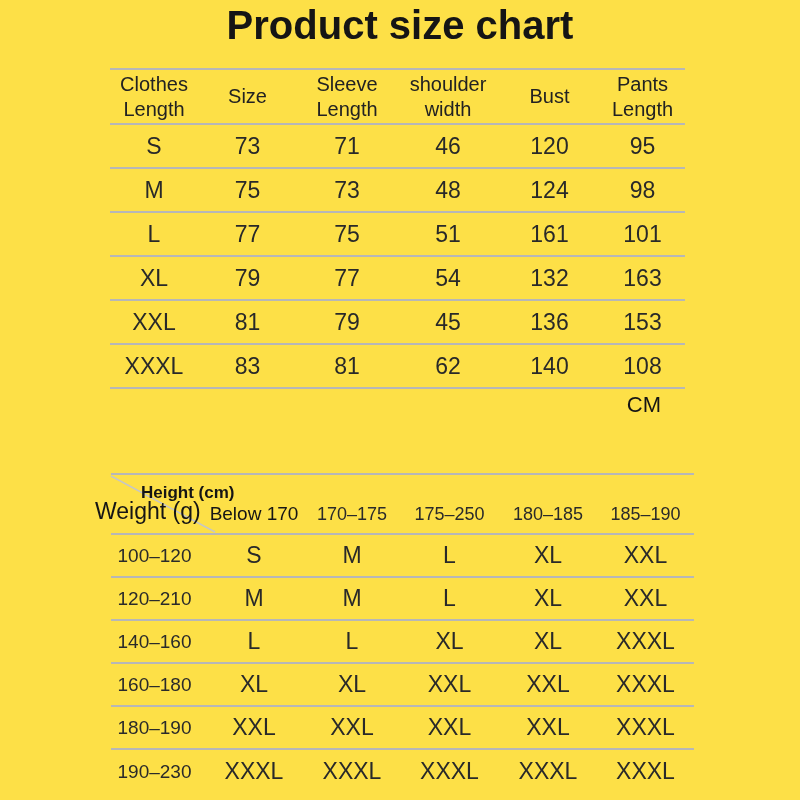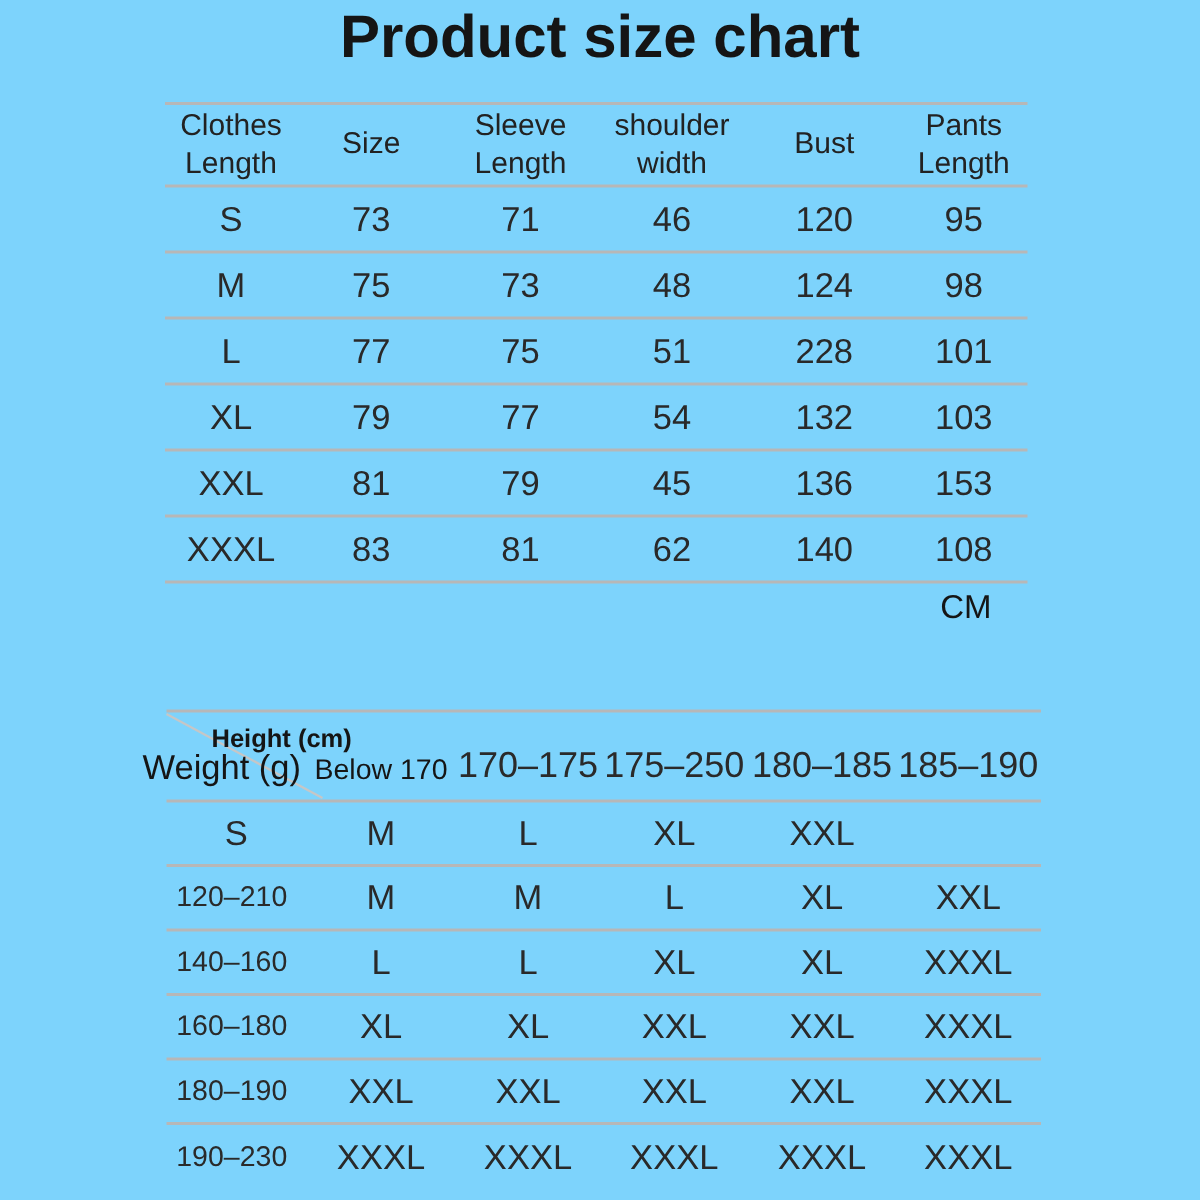--- a/index.html
+++ b/index.html
@@ -2,21 +2,21 @@
 <html><head>
 <meta charset="utf-8">
 <style>
   :root{
     --line:#b7b7b7;
     --txt:#262626;
     --txt-dark:#151515;
   }
   html,body{margin:0;padding:0;background:#ffffff;}
   #stage{
-    position:relative;width:800px;height:800px;background:#7dd3fc;
+    position:relative;width:800px;height:800px;background:#fde047;
     font-family:"Liberation Sans","DejaVu Sans",sans-serif;color:var(--txt);
     overflow:hidden;
   }
   .title{
     position:absolute;top:3px;left:0;width:100%;text-align:center;
     font-size:40px;font-weight:bold;color:var(--txt-dark);letter-spacing:0px;
   }
   
   .t1{position:absolute;left:110px;top:68px;width:575px;border-top:2px solid var(--line);}
   .t1 .row{display:grid;grid-template-columns:88px 99px 100px 102px 101px 85px;border-bottom:2px solid var(--line);}
@@ -28,21 +28,21 @@
   .cm{
     position:absolute;top:392px;left:110px;width:575px;box-sizing:border-box;
     text-align:right;padding-right:24px;font-size:22px;font-weight:normal;color:var(--txt-dark);
   }
   
   .t2{position:absolute;left:111px;top:473px;width:583px;border-top:2px solid var(--line);}
   .t2 .row{display:grid;grid-template-columns:93px 100px 96px 99px 98px 97px;}
   .t2 .hrow{height:58px;border-bottom:2px solid var(--line);}
   .t2 .drow{height:41px;border-bottom:2px solid var(--line);}
   .t2 .drow.last{height:43px;border-bottom:none;}
-  .t2 .hcell{display:flex;align-items:flex-end;justify-content:center;padding-bottom:8px;font-size:24px;color:#2a2a2a;}
+  .t2 .hcell{display:flex;align-items:flex-end;justify-content:center;padding-bottom:8px;font-size:18px;color:#2a2a2a;}
   .t2 .hcell.bold{font-weight:normal;font-size:19px;color:var(--txt-dark);}
   .corner{position:relative;overflow:visible;}
   .corner .diag{position:absolute;top:0;left:0;overflow:visible;}
   .corner-top{position:absolute;top:8px;left:30px;font-weight:bold;font-size:17px;white-space:nowrap;color:var(--txt-dark);}
   .corner-bottom{position:absolute;bottom:8px;left:-16px;font-weight:normal;font-size:23px;white-space:nowrap;color:var(--txt-dark);}
   .t2 .wcell{font-size:19px;color:#2a2a2a;padding-right:6px;box-sizing:border-box;}
   .t2 .vcell{font-size:23px;color:#292929;}
 </style>
 </head>
 <body>
@@ -74,30 +74,30 @@
       <div class="cell dcell">73</div>
       <div class="cell dcell">48</div>
       <div class="cell dcell">124</div>
       <div class="cell dcell">98</div>
     </div>
     <div class="row drow">
       <div class="cell dcell">L</div>
       <div class="cell dcell">77</div>
       <div class="cell dcell">75</div>
       <div class="cell dcell">51</div>
-      <div class="cell dcell">228</div>
+      <div class="cell dcell">161</div>
       <div class="cell dcell">101</div>
     </div>
     <div class="row drow">
       <div class="cell dcell">XL</div>
       <div class="cell dcell">79</div>
       <div class="cell dcell">77</div>
       <div class="cell dcell">54</div>
       <div class="cell dcell">132</div>
-      <div class="cell dcell">103</div>
+      <div class="cell dcell">163</div>
     </div>
     <div class="row drow">
       <div class="cell dcell">XXL</div>
       <div class="cell dcell">81</div>
       <div class="cell dcell">79</div>
       <div class="cell dcell">45</div>
       <div class="cell dcell">136</div>
       <div class="cell dcell">153</div>
     </div>
     <div class="row drow">
@@ -121,20 +121,21 @@
         <span class="corner-top">Height (cm)</span>
         <span class="corner-bottom">Weight (g)</span>
       </div>
       <div class="hcell bold">Below 170</div>
       <div class="hcell">170–175</div>
       <div class="hcell">175–250</div>
       <div class="hcell">180–185</div>
       <div class="hcell">185–190</div>
     </div>
     <div class="row drow">
+      <div class="cell wcell">100–120</div>
       <div class="cell vcell">S</div>
       <div class="cell vcell">M</div>
       <div class="cell vcell">L</div>
       <div class="cell vcell">XL</div>
       <div class="cell vcell">XXL</div>
     </div>
     <div class="row drow">
       <div class="cell wcell">120–210</div>
       <div class="cell vcell">M</div>
       <div class="cell vcell">M</div>

